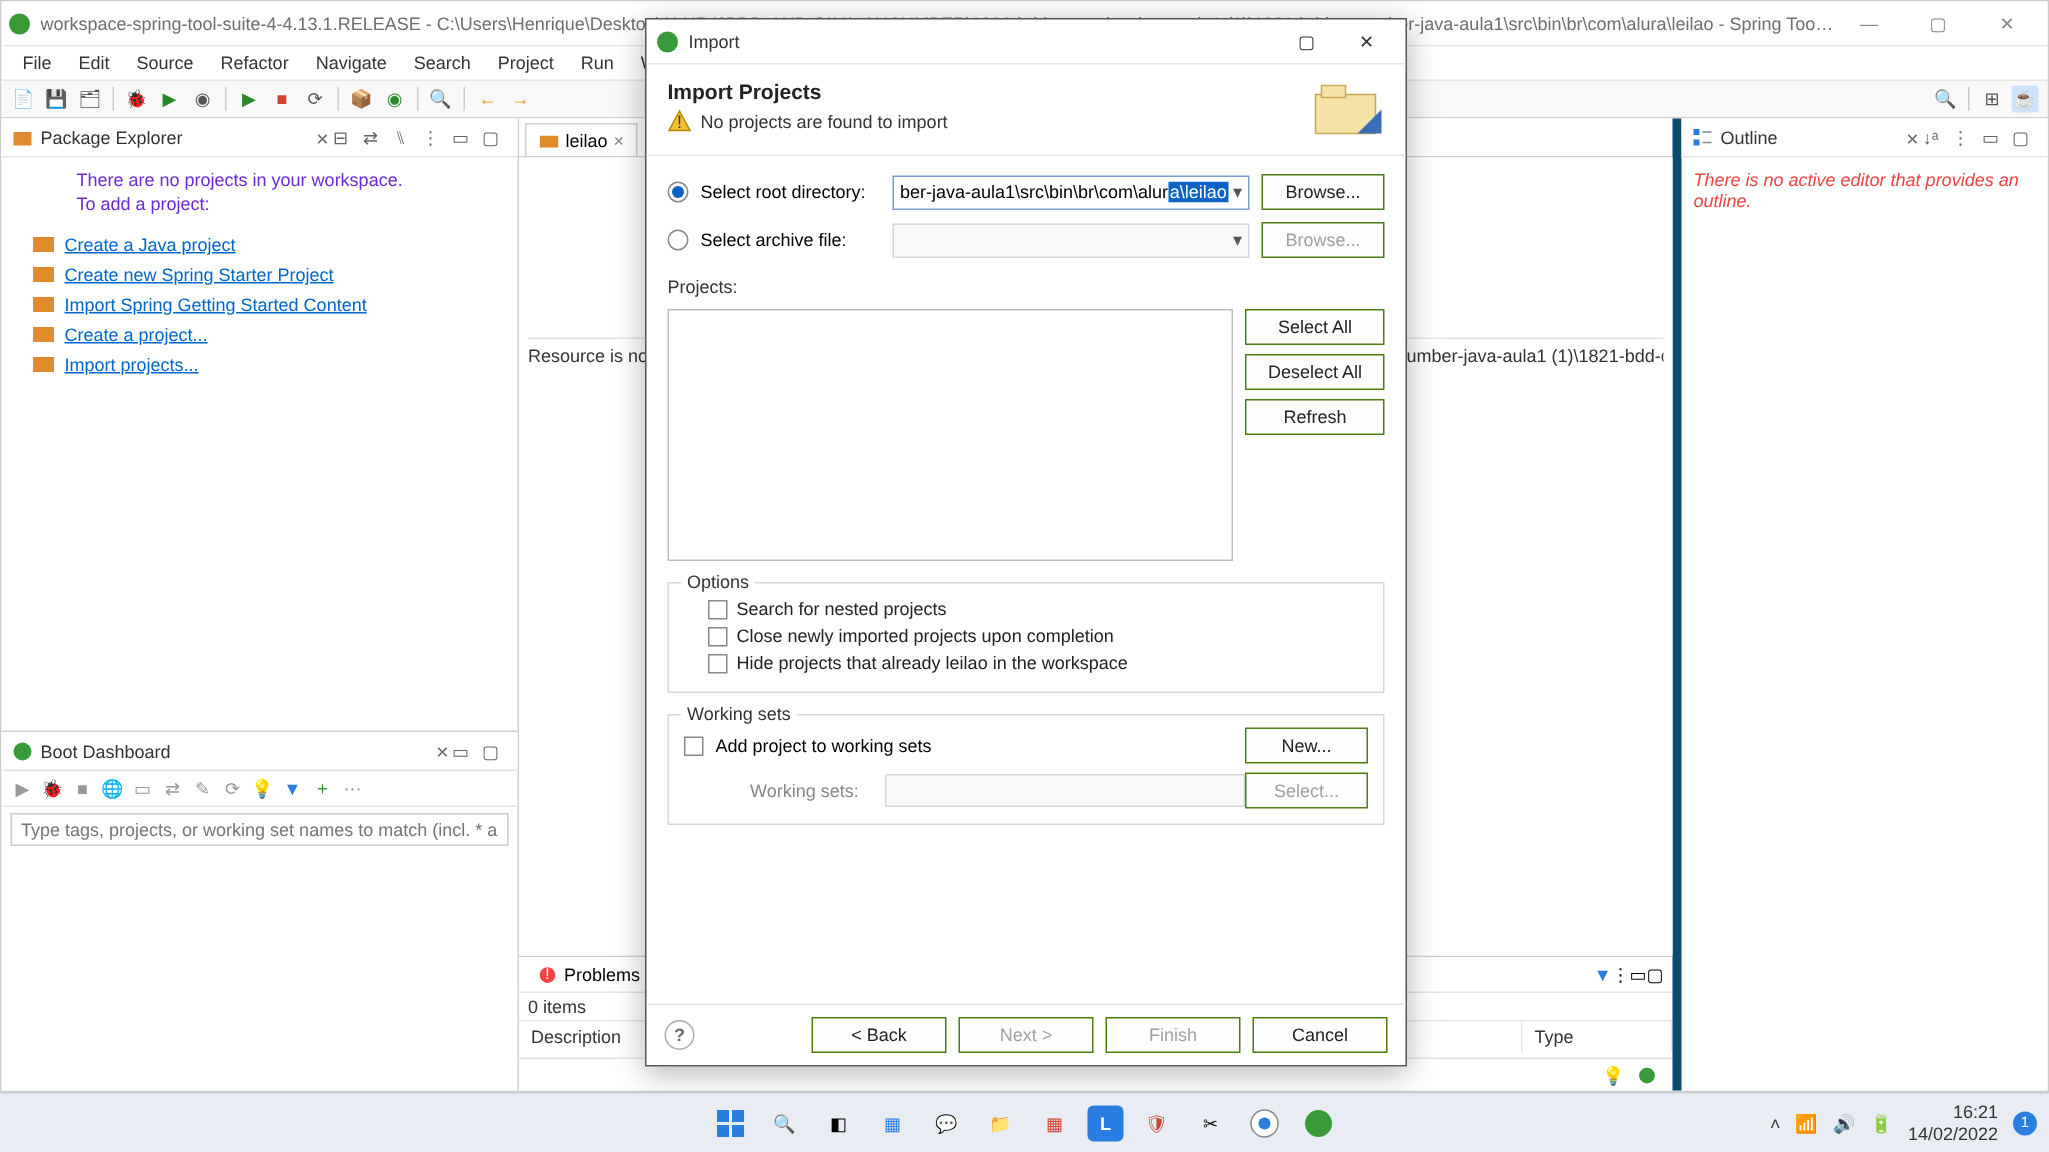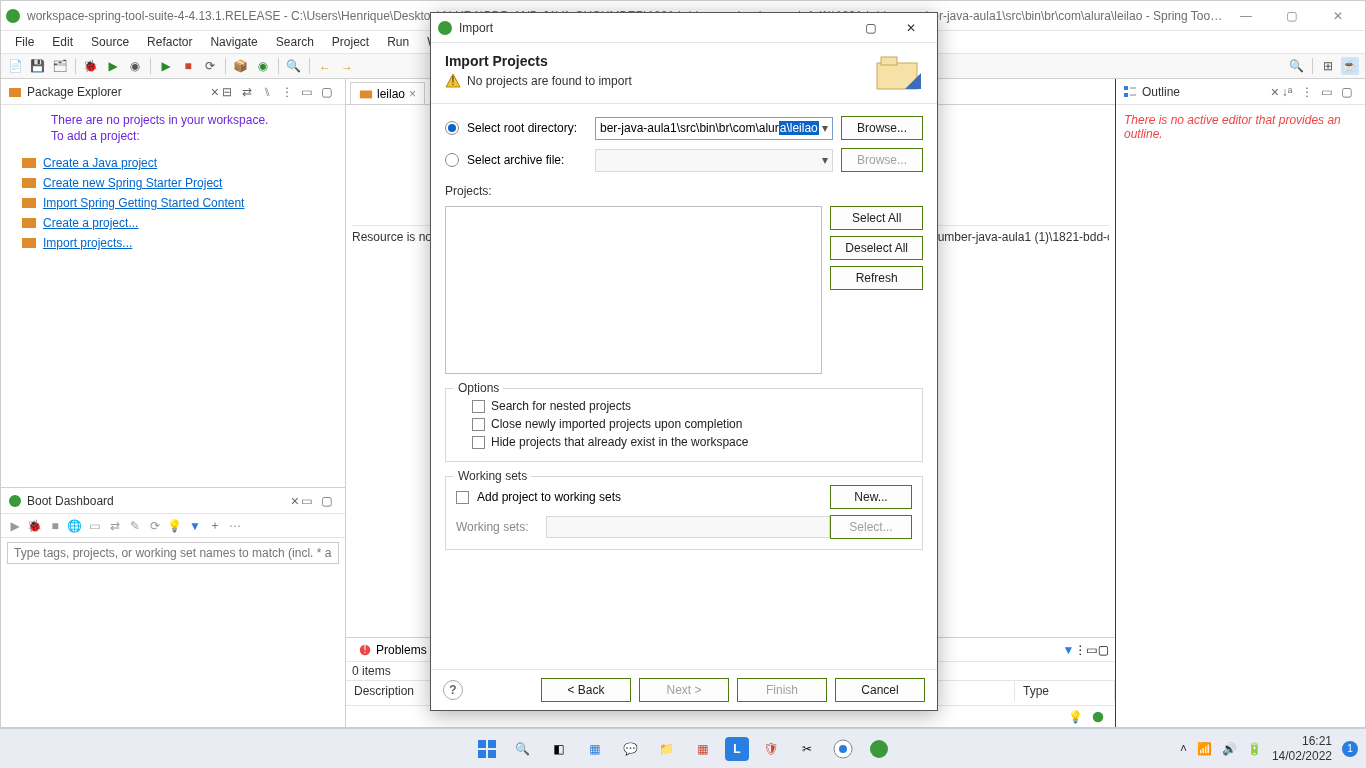--- a/index.html
+++ b/index.html
@@ -52,21 +52,21 @@
 .problems { height: 68px; border-top: 1px solid #d0d0d0; display: flex; flex-direction: column; }
 .prob-tabs { height: 24px; display: flex; align-items: center; padding: 0 6px; border-bottom: 1px solid #e5e5e5; }
 .prob-tabs .pt-tab { display: flex; align-items: center; gap: 4px; padding: 2px 6px; }
 .prob-tabs .spacer { flex: 1; }
 .prob-meta { padding: 2px 6px; color: #333; }
 .prob-cols { display: flex; border-top: 1px solid #e5e5e5; }
 .prob-col { padding: 3px 8px; border-right: 1px solid #e5e5e5; color: #333; }
 .status-area { height: 22px; border-top: 1px solid #e5e5e5; display: flex; align-items: center; justify-content: flex-end; padding: 0 10px; gap: 8px; }
 
 
-.right-col { width: 250px; border-left: 1px solid #0c4a6e; display: flex; flex-direction: column; }
+.right-col { width: 250px; border-left: 6px solid #0c4a6e; display: flex; flex-direction: column; }
 .outline-body { padding: 8px; color: #ef4444; font-style: italic; }
 
 
 .dialog { position: absolute; top: 12px; left: 430px; width: 508px; height: 699px; background: #fff; border: 1px solid #555; box-shadow: 0 4px 20px rgba(0,0,0,0.3); display: flex; flex-direction: column; }
 .dlg-titlebar { height: 30px; display: flex; align-items: center; padding: 0 6px; border-bottom: 1px solid #e5e5e5; }
 .dlg-titlebar .dlg-icon { width: 16px; height: 16px; margin-right: 6px; }
 .dlg-titlebar .dlg-title { flex: 1; color: #333; }
 .dlg-titlebar .dlg-wc { display: flex; }
 .dlg-titlebar .dlg-wbtn { width: 40px; height: 28px; display: flex; align-items: center; justify-content: center; color: #333; }
 .dlg-header { padding: 10px 14px; display: flex; gap: 10px; border-bottom: 1px solid #e5e5e5; }
@@ -84,21 +84,21 @@
 .combo .carrow { color: #555; }
 .btn { border: 1px solid #4d7c0f; background: #fdfdfd; padding: 4px 14px; min-width: 82px; text-align: center; color: #222; }
 .btn.disabled { color: #a0a0a0; }
 .section-label { color: #333; margin-top: 4px; }
 .listbox { border: 1px solid #bfbfbf; height: 168px; background: #fff; }
 .sidebtns { display: flex; flex-direction: column; gap: 6px; }
 .group { border: 1px solid #d8d8d8; padding: 8px 10px 10px 10px; position: relative; margin-top: 6px; }
 .group .g-title { position: absolute; top: -8px; left: 8px; background: #fff; padding: 0 4px; color: #333; }
 .chk-row { display: flex; align-items: center; gap: 6px; padding: 2px 16px; color: #222; }
 .chk { width: 13px; height: 13px; border: 1px solid #888; background: #fff; }
-.ws-row { display: flex; align-items: center; gap: 0; color: #888; margin-top: 6px; }
+.ws-row { display: flex; align-items: center; gap: 0; color: #888; margin-top: 6px; margin-left: 44px; }
 .ws-row .ws-combo { flex: 1; border: 1px solid #d8d8d8; height: 22px; background: #f8f8f8; }
 .dlg-footer { border-top: 1px solid #e5e5e5; padding: 8px 12px; display: flex; align-items: center; gap: 8px; }
 .dlg-footer .help-icon { width: 20px; height: 20px; color: #666; border: 1px solid #aaa; border-radius: 50%; display: flex; align-items: center; justify-content: center; font-weight: bold; }
 .dlg-footer .fspacer { flex: 1; }
 .dlg-footer .btn { min-width: 90px; }
 
 
 .taskbar { position: absolute; bottom: 0; left: 0; right: 0; height: 40px; background: #e9edf3; border-top: 1px solid #c9cfda; display: flex; align-items: center; }
 .taskbar .tb-center { position: absolute; left: 50%; transform: translateX(-50%); display: flex; gap: 8px; align-items: center; }
 .tb-icon { width: 28px; height: 28px; display: flex; align-items: center; justify-content: center; border-radius: 4px; }
@@ -375,21 +375,21 @@
       <div class="chk-row">
           <span class="chk"></span>
           <span>Search for nested projects</span>
         </div>
       <div class="chk-row">
           <span class="chk"></span>
           <span>Close newly imported projects upon completion</span>
         </div>
       <div class="chk-row">
           <span class="chk"></span>
-          <span>Hide projects that already exist in the workspace</span>
+          <span>Hide projects that already leilao in the workspace</span>
         </div>
     </div>
     <div class="group">
       <div class="g-title">Working sets</div>
       <div class="row">
         <span class="chk"></span>
         <span style="flex:1">Add project to working sets</span>
         <div class="btn"><span>New...</span></div>
       </div>
       <div class="ws-row">

